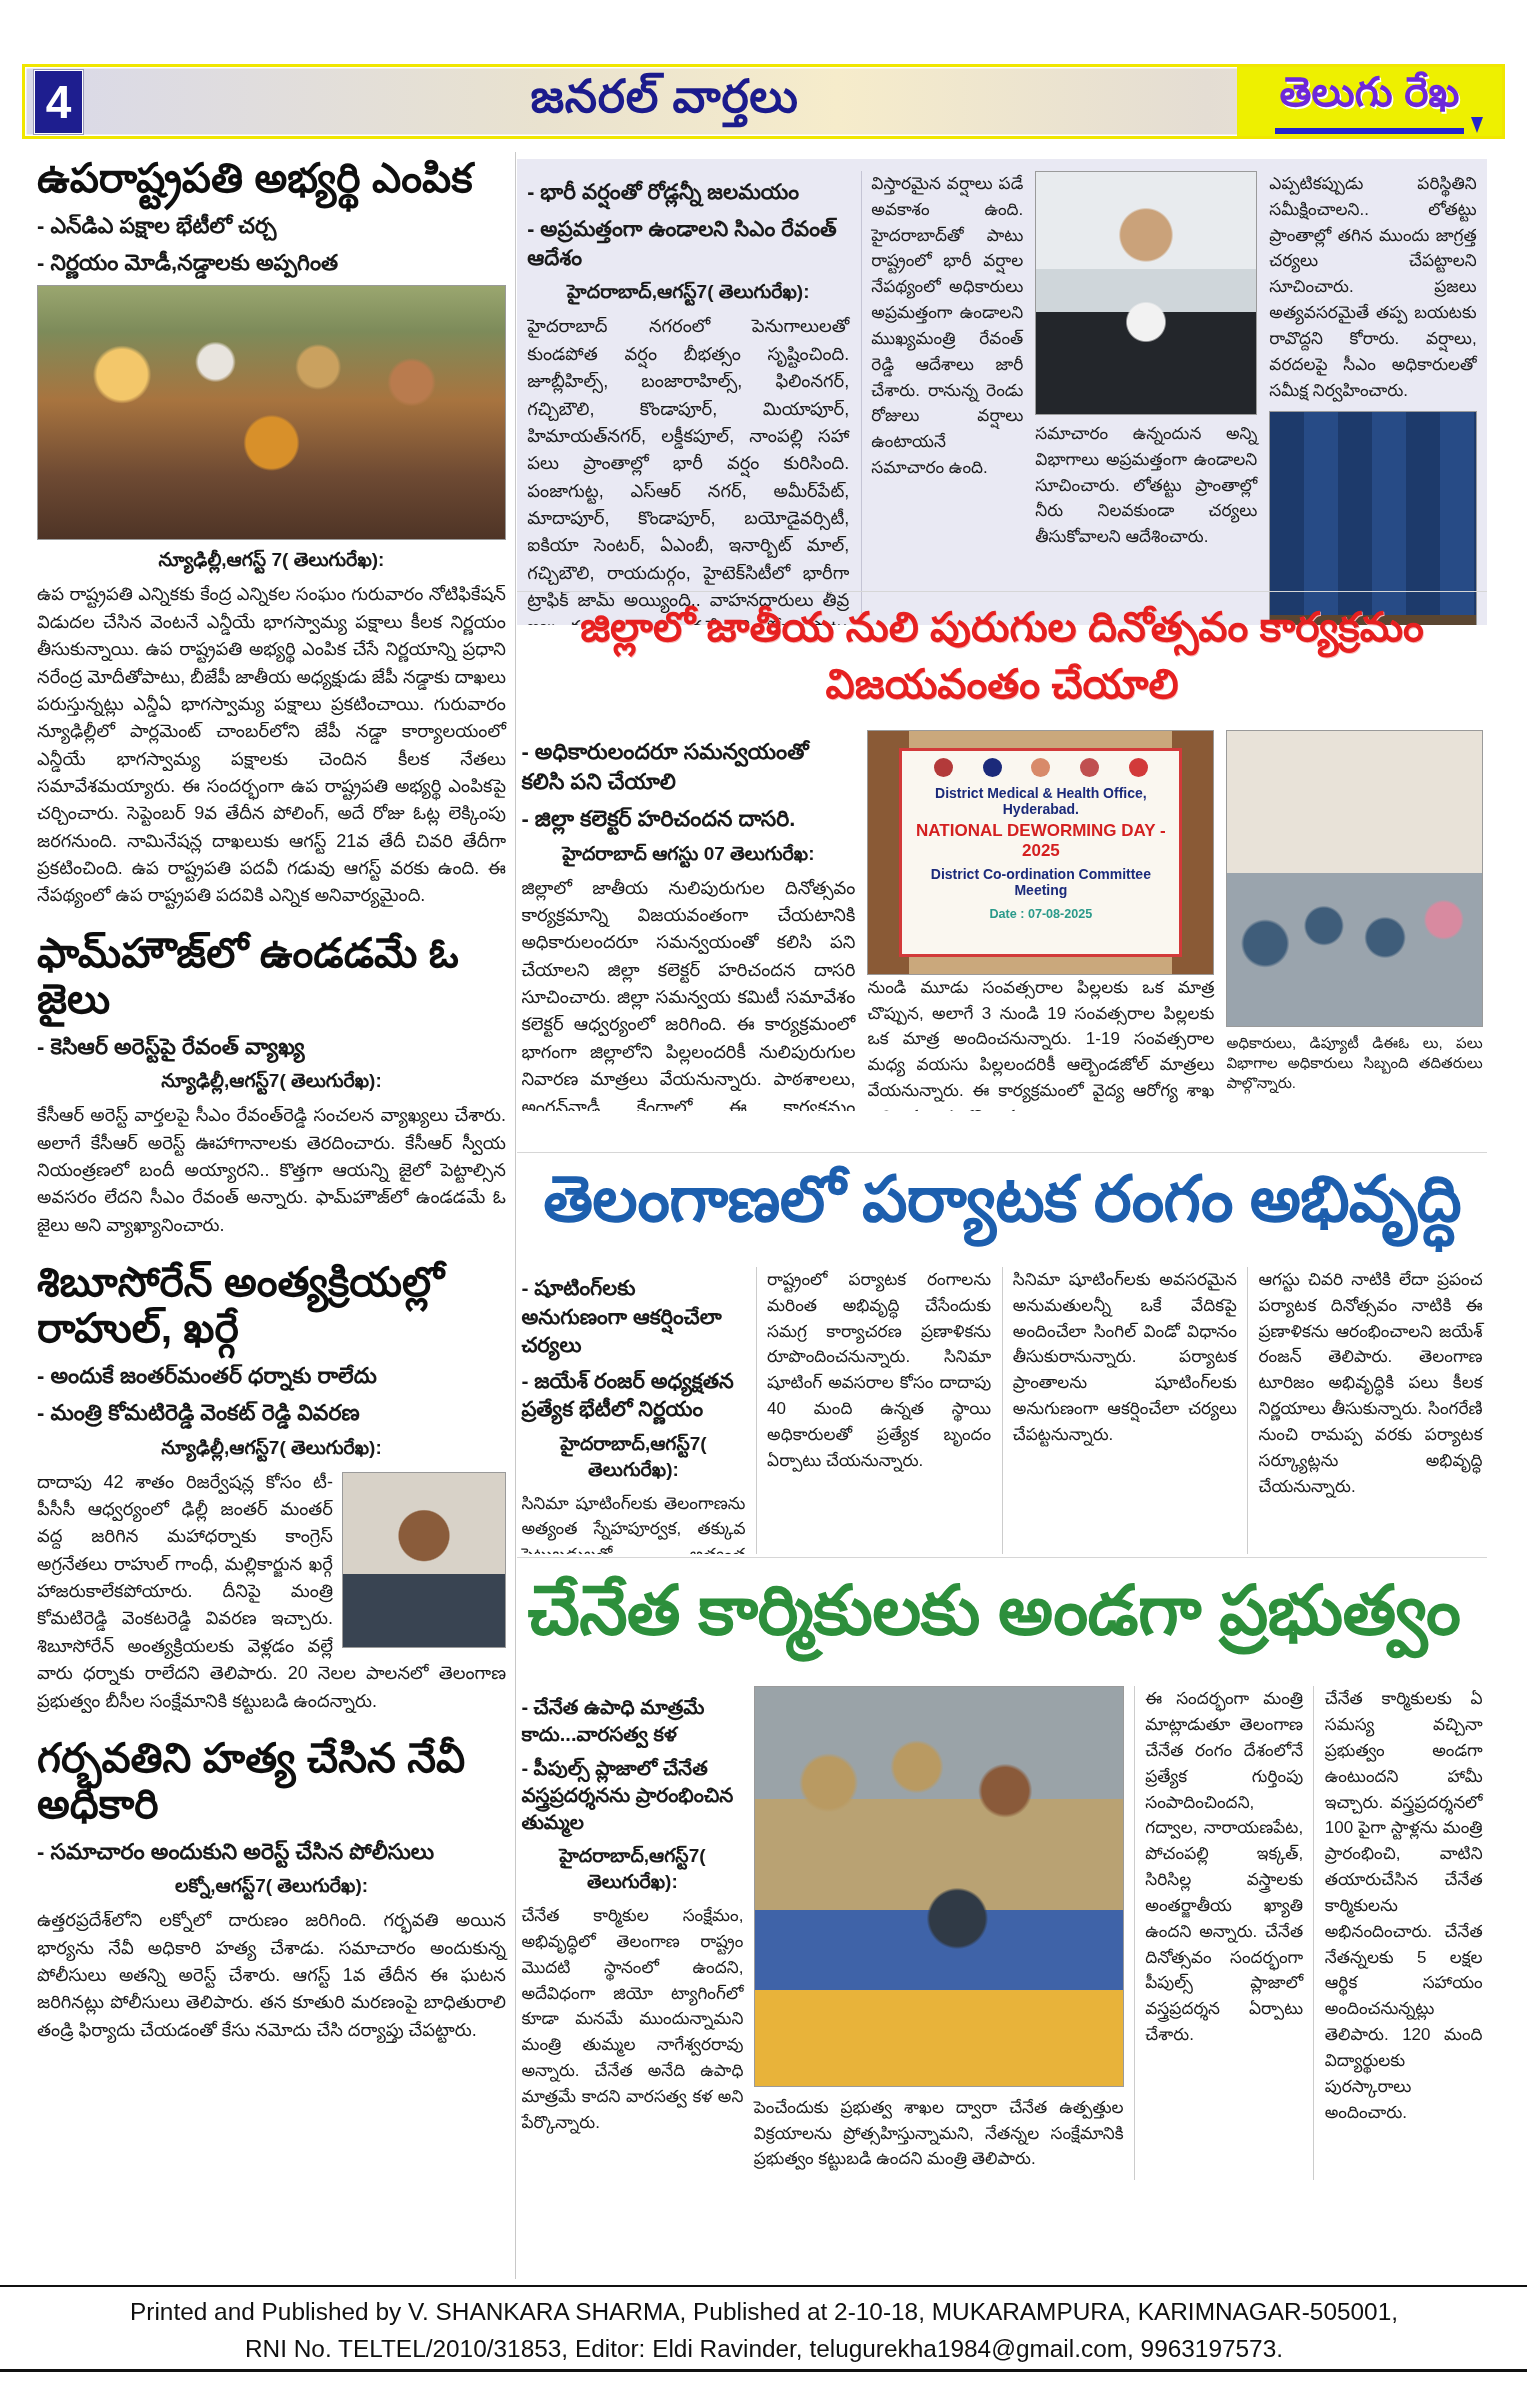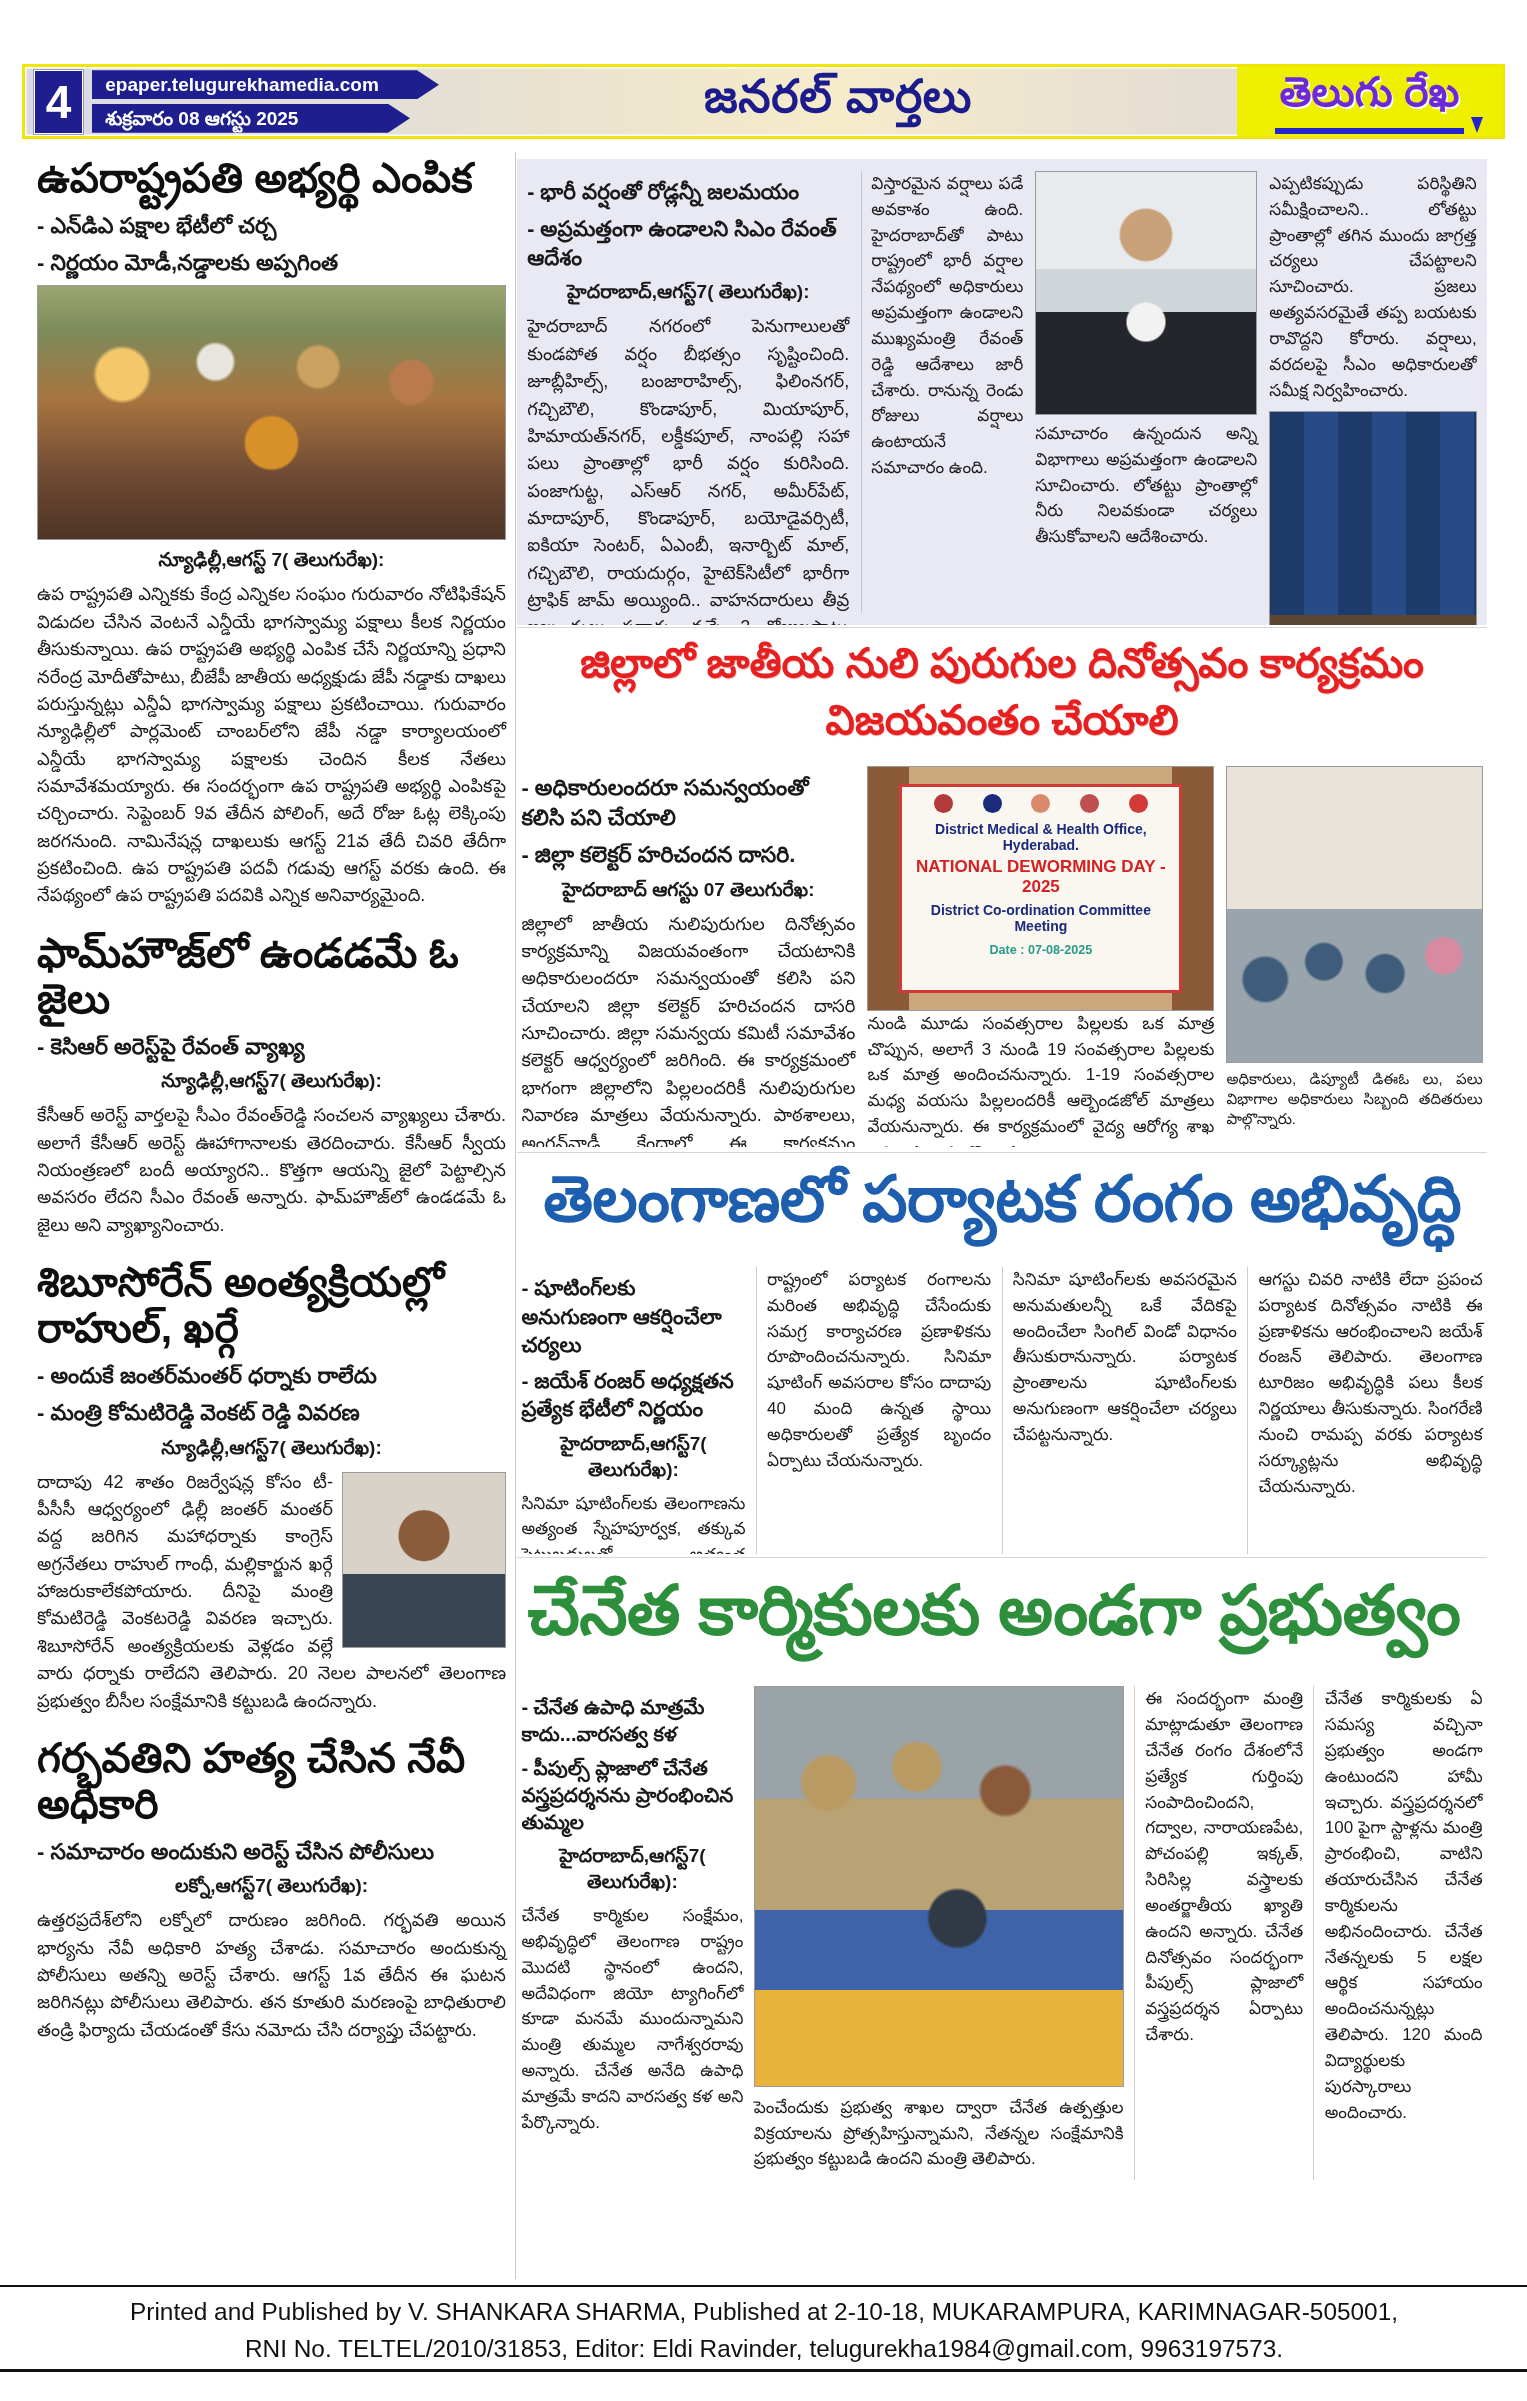--- a/index.html
+++ b/index.html
@@ -76,21 +76,21 @@
   
   .band{position:absolute;left:517px;width:970px;box-sizing:border-box;overflow:hidden;}
   .band-rain{top:159px;height:466px;background:#e9e9f3;display:flex;gap:12px;padding:12px 10.3px;}
   .rc1{width:322px;}
   .h-rain{font-size:47px;font-weight:800;line-height:1.1;margin:10.3px 0 22px;color:#0f0f0f;}
   .rc1 .bullet{font-size:21.4px;}
   .rc2{width:152px;border-left:0.7px solid #c4c4d4;padding-left:9px;}
   .rc3{width:222px;}
   .rc4{flex:1;}
 
-  .band-deworm{top:627px;height:520px;border-top:1.5px solid #d6d6d6;padding:4.4px 4.4px;}
+  .band-deworm{top:591px;height:520px;border-top:1.5px solid #d6d6d6;padding:4.4px 4.4px;}
   .h-red{font-size:41px;color:#e62020;font-weight:800;text-align:center;margin:7.4px 0 12px;
     text-shadow:0.7px 0.7px 0 #f6baba;}
   .cols{display:flex;gap:12px;}
   .dc1{width:334px;}
   .dc2{width:347px;}
   .dc3{flex:1;}
   .banner{position:absolute;left:9%;top:7%;width:82%;height:86%;background:#faf7f0;border:3px solid #d23a3a;
     padding:6px;box-sizing:border-box;text-align:center;overflow:hidden;}
   .logos{height:22px;display:flex;justify-content:space-around;align-items:center;padding:0 10.3px;}
   .logos span{width:19px;height:19px;border-radius:50%;display:inline-block;}
@@ -121,24 +121,20 @@
     border-bottom:3.7px solid #111;box-sizing:border-box;text-align:center;padding-top:7.4px;background:#fff;}
   .imprint .l{font-size:24.4px;line-height:1.5;color:#101010;}
 </style>
 </head>
 <body>
 
 <div class="page">
 
   <header class="masthead">
     <div class="pagenum-box">4</div>
-    <div class="ribbons">
-      <div class="ribbon">epaper.telugurekhamedia.com</div>
-      <div class="ribbon r2">శుక్రవారం 08 ఆగస్టు 2025</div>
-    </div>
     <div class="section-title">జనరల్ వార్తలు</div>
     <div class="brand-panel">
       <span class="brand">తెలుగు రేఖ</span>
       <span class="nib"></span>
     </div>
   </header>
 
   <div class="leftcol">
 
     <article class="art">

